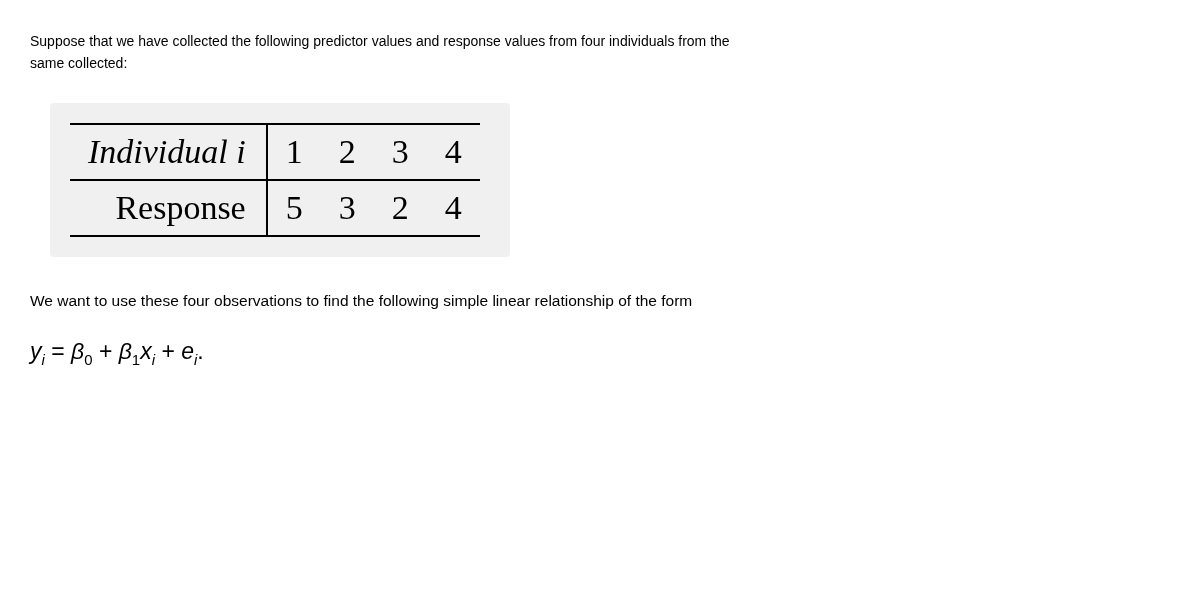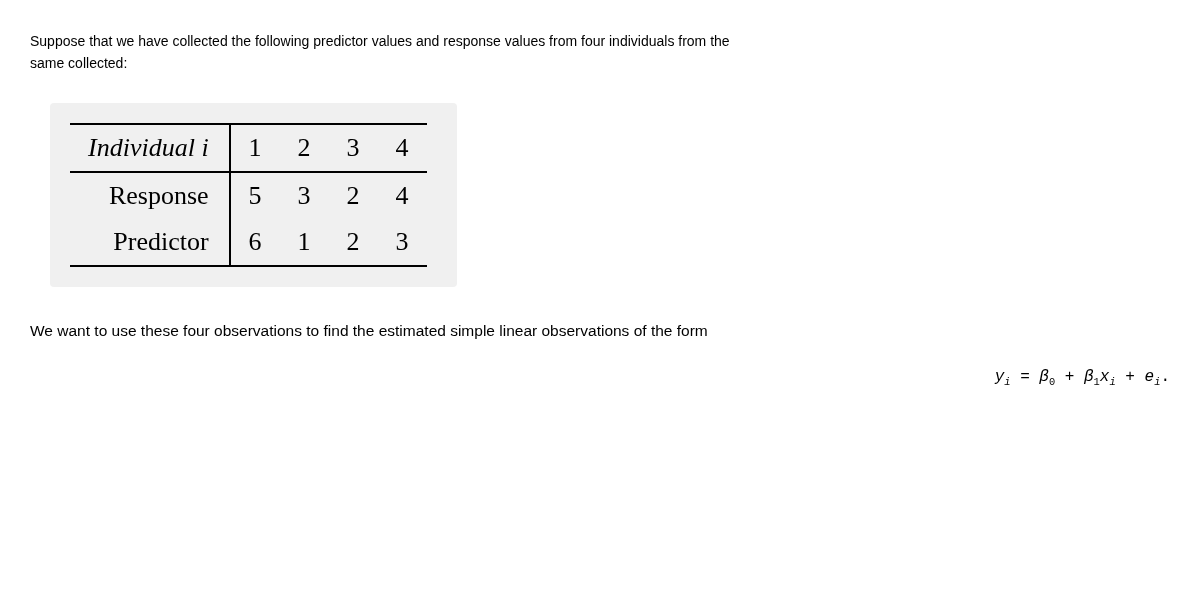--- a/index.html
+++ b/index.html
@@ -28,21 +28,21 @@
       background-color: #f0f0f0;
       border-radius: 4px;
       padding: 20px 30px 20px 20px;
       display: inline-block;
       margin-bottom: 28px;
       margin-left: 20px;
     }
 
     table {
       border-collapse: collapse;
-      font-size: 26px;
+      font-size: 34px;
     }
 
     table thead tr th {
       border-top: 2px solid #000;
       border-bottom: 2px solid #000;
       padding: 8px 18px;
       text-align: center;
       font-weight: normal;
     }
 
@@ -70,23 +70,23 @@
     }
 
     .bottom-text {
       font-size: 15.5px;
       line-height: 1.6;
       margin-bottom: 24px;
       font-family: Arial, sans-serif;
     }
 
     .formula {
-      text-align: right;
-      font-size: 16px;
-      font-family: Liberation Mono, monospace;
+      text-align: left;
+      font-size: 23px;
+      font-family: Liberation Sans, sans-serif;
       margin-top: 10px;
     }
 
     .formula .var {
       font-style: italic;
     }
 
     sub {
       font-size: 0.65em;
       vertical-align: sub;
@@ -114,32 +114,25 @@
       </tr>
     </thead>
     <tbody>
       <tr>
         <td class="row-label">Response</td>
         <td>5</td>
         <td>3</td>
         <td>2</td>
         <td>4</td>
       </tr>
-      <tr>
-        <td class="row-label">Predictor</td>
-        <td>6</td>
-        <td>1</td>
-        <td>2</td>
-        <td>3</td>
-      </tr>
     </tbody>
   </table>
 </div>
 
-<p class="bottom-text">We want to use these four observations to find the estimated simple linear observations of the form</p>
+<p class="bottom-text">We want to use these four observations to find the following simple linear relationship of the form</p>
 
 <div class="formula">
   <span><span class="var">y</span><sub><span class="var">i</span></sub></span>
   <span> = </span>
   <span><span class="var">β</span><sub>0</sub></span>
   <span> + </span>
   <span><span class="var">β</span><sub>1</sub><span class="var">x</span><sub><span class="var">i</span></sub></span>
   <span> + </span>
   <span><span class="var">e</span><sub><span class="var">i</span></sub>.</span>
 </div>

